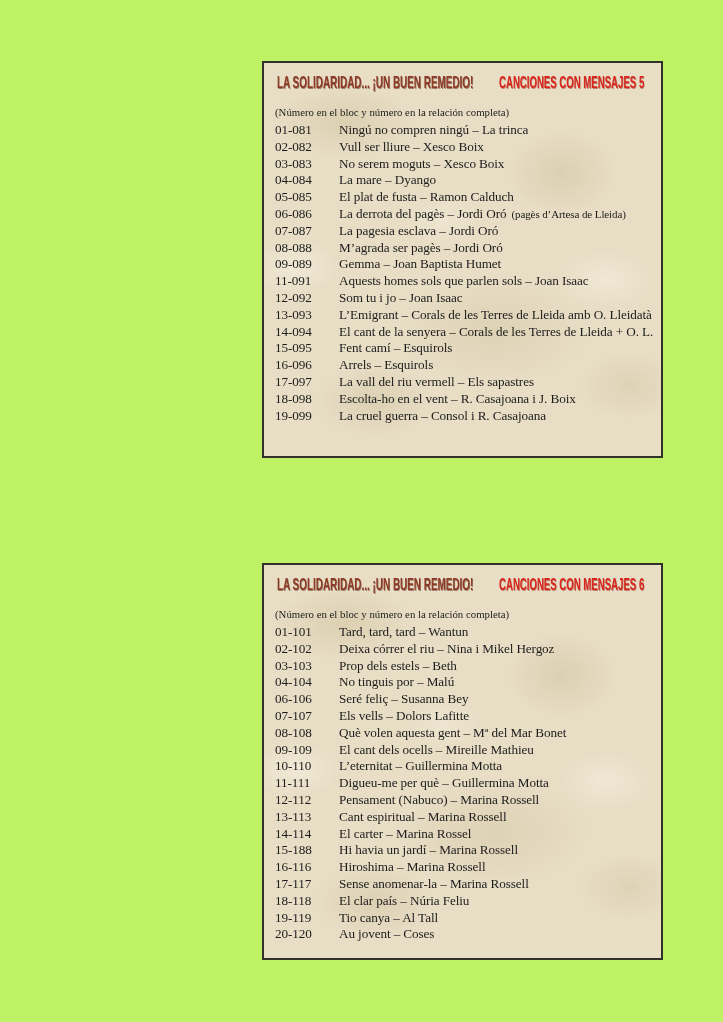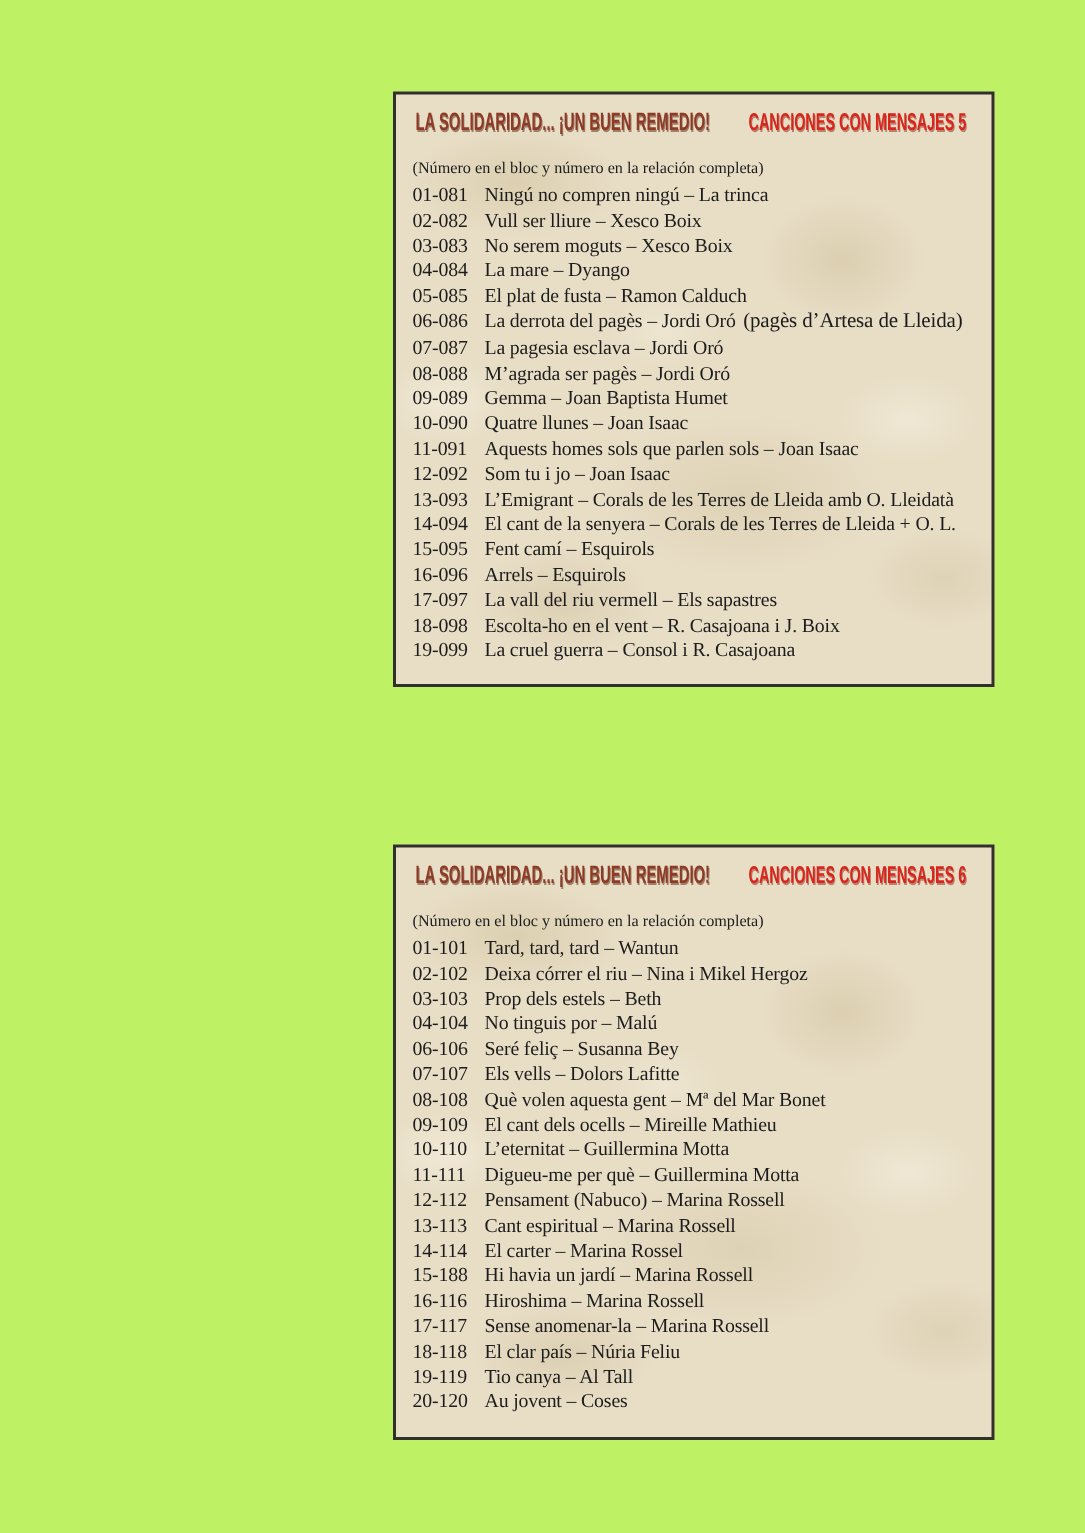--- a/index.html
+++ b/index.html
@@ -75,24 +75,24 @@
   .entry {
     display: flex;
     white-space: nowrap;
     font-size: 13.2px;
     line-height: 16.8px;
     color: #1c1c1c;
     letter-spacing: -0.1px;
   }
   .entry .code {
     flex: 0 0 44px;
-    margin-right: 4px;
+    margin-right: 20px;
   }
   .entry .note {
-    font-size: 14px;
+    font-size: 11px;
     margin-left: 5px;
   }
 </style>
 </head>
 <body>
 
 <div class="page">
 
   <section class="block block-1">
     <div class="hdr">
@@ -131,24 +131,20 @@
       </div>
         <div class="entry">
         <span class="code">08-088</span>
         <span class="line"><span>M’agrada ser pagès – Jordi Oró</span></span>
       </div>
         <div class="entry">
         <span class="code">09-089</span>
         <span class="line"><span>Gemma – Joan Baptista Humet</span></span>
       </div>
         <div class="entry">
-        <span class="code">10-090</span>
-        <span class="line"><span>Quatre llunes – Joan Isaac</span></span>
-      </div>
-        <div class="entry">
         <span class="code">11-091</span>
         <span class="line"><span>Aquests homes sols que parlen sols – Joan Isaac</span></span>
       </div>
         <div class="entry">
         <span class="code">12-092</span>
         <span class="line"><span>Som tu i jo – Joan Isaac</span></span>
       </div>
         <div class="entry">
         <span class="code">13-093</span>
         <span class="line"><span>L’Emigrant – Corals de les Terres de Lleida amb O. Lleidatà</span></span>

